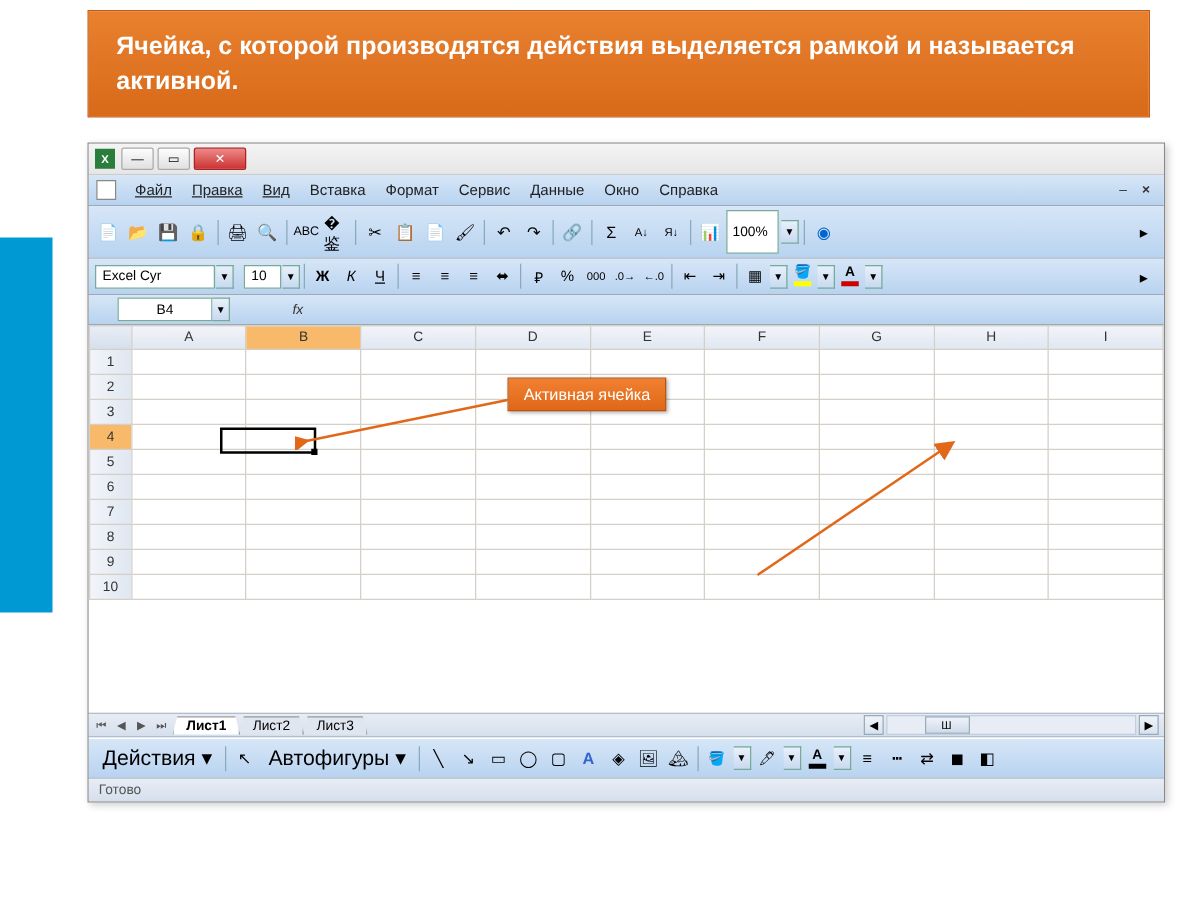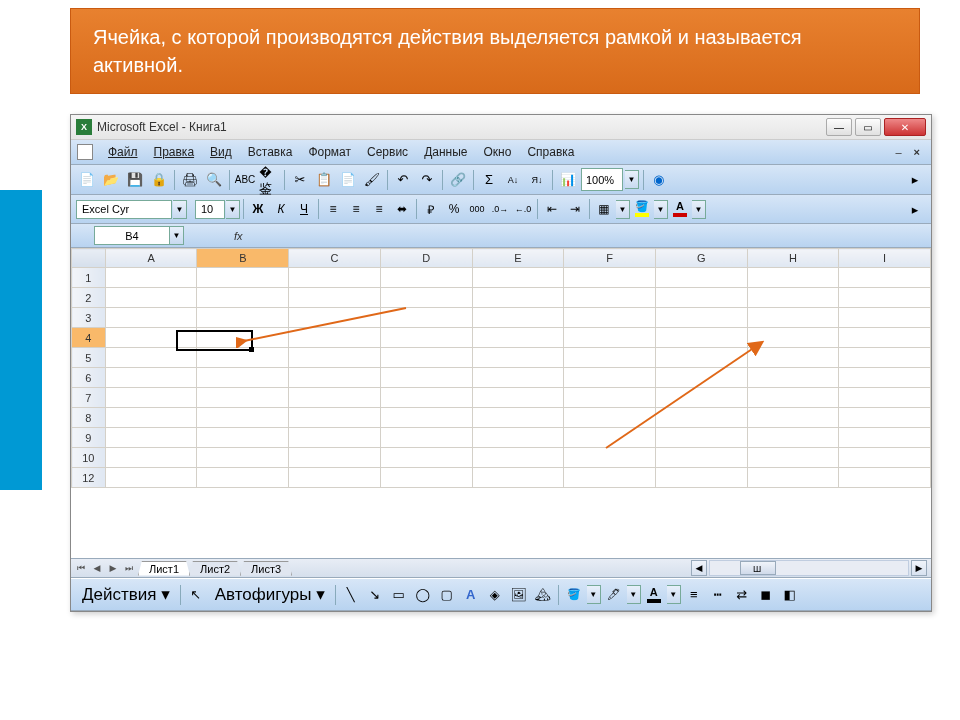--- a/index.html
+++ b/index.html
@@ -1,18 +1,18 @@
 <!DOCTYPE html>
 <html><head>
 <meta charset="utf-8">
 <style>
 * { box-sizing: border-box; margin: 0; padding: 0; }
 body { font-family: Tahoma, Arial, sans-serif; font-size: 11px; background: #fff; width: 960px; height: 720px; overflow: hidden; position: relative; }
 
-.slide-header { background: linear-gradient(#e8812f, #d86a1a); color: #fff; padding: 14px 22px; margin: 8px 40px 0 70px; font-size: 20px; line-height: 1.4; border: 1px solid #c95a10; }
+.slide-header { background: linear-gradient(#e8812f, #d86a1a); color: #fff; padding: 14px 22px; margin: 8px 40px 0 70px; font-size: 20px; line-height: 1.4; border: 1px solid #c95a10; font-weight: bold; }
 
 .blue-sidebar { position: absolute; left: 0; top: 190px; width: 42px; height: 300px; background: #0099d4; }
 
 .excel-window { position: absolute; left: 70px; top: 114px; width: 862px; border: 1px solid #888; background: #fff; box-shadow: 2px 2px 6px rgba(0,0,0,0.2); }
 
 .titlebar { background: linear-gradient(#f4f4f4, #e6e6e6); display: flex; align-items: center; padding: 3px 5px; border-bottom: 1px solid #ccc; }
 .titlebar .excel-icon { width: 16px; height: 16px; background: #2a7d3a; color: #fff; font-size: 9px; font-weight: bold; display: flex; align-items: center; justify-content: center; margin-right: 5px; }
 .titlebar .title-text { flex: 1; color: #333; font-size: 12px; }
 .winbtns { display: flex; gap: 3px; }
 .winbtn { width: 26px; height: 18px; border: 1px solid #aaa; background: linear-gradient(#fdfdfd,#e0e0e0); border-radius: 2px; display: flex; align-items: center; justify-content: center; font-size: 10px; cursor: pointer; }
@@ -22,21 +22,21 @@
 .doc-icon { width: 16px; height: 16px; background: #fff; border: 1px solid #888; margin-right: 6px; display: inline-block; }
 .menu-item { padding: 2px 7px; color: #222; cursor: pointer; font-size: 12px; }
 .menu-item u { text-decoration: underline; }
 .menubar .spacer { flex: 1; }
 .menu-dash { padding: 2px 5px; color: #333; }
 .menu-x { padding: 2px 5px; color: #333; font-weight: bold; cursor: pointer; }
 
 .toolbar { background: linear-gradient(#d7e6f7,#b8d3f0); padding: 3px 5px; display: flex; align-items: center; gap: 2px; border-bottom: 1px solid #9ab; flex-wrap: nowrap; }
 .tbtn { width: 22px; height: 22px; border: 1px solid transparent; display: flex; align-items: center; justify-content: center; cursor: pointer; font-size: 13px; border-radius: 2px; }
 .tsep { width: 1px; height: 20px; background: #8ab; margin: 0 2px; }
-.zoom-box { background: #fff; border: 1px solid #7a9; padding: 1px 4px; font-size: 11px; height: 23px; display: flex; align-items: center; min-width: 42px; }
+.zoom-box { background: #fff; border: 1px solid #7a9; padding: 1px 4px; font-size: 11px; height: 35px; display: flex; align-items: center; min-width: 42px; }
 .dropdown-arrow { width: 14px; height: 19px; background: linear-gradient(#e8f0fa,#c8daf0); border: 1px solid #7a9; border-left: none; display: flex; align-items: center; justify-content: center; font-size: 8px; cursor: pointer; }
 
 .format-bar { background: linear-gradient(#d7e6f7,#b8d3f0); padding: 3px 5px; display: flex; align-items: center; gap: 1px; border-bottom: 1px solid #9ab; }
 .font-box { background: #fff; border: 1px solid #7a9; padding: 2px 5px; font-size: 11px; height: 19px; display: flex; align-items: center; min-width: 96px; }
 .size-box { background: #fff; border: 1px solid #7a9; padding: 2px 5px; font-size: 11px; height: 19px; display: flex; align-items: center; min-width: 30px; }
 .fbtn { width: 22px; height: 22px; display: flex; align-items: center; justify-content: center; cursor: pointer; font-size: 12px; border: 1px solid transparent; }
 .fbtn.bold { font-weight: bold; }
 .fbtn.italic { font-style: italic; }
 .fbtn.underline { text-decoration: underline; }
 .color-btn { width: 22px; height: 22px; display: flex; flex-direction: column; align-items: center; justify-content: center; cursor: pointer; position: relative; }
@@ -61,21 +61,21 @@
 .active-cell { position: absolute; border: 2px solid #000; pointer-events: none; }
 .active-cell .handle { position: absolute; right: -3px; bottom: -3px; width: 5px; height: 5px; background: #000; }
 
 .callout { position: absolute; background: linear-gradient(#f08030,#e06818); color: #fff; padding: 5px 12px; border: 1px solid #b85510; font-size: 13px; box-shadow: 1px 1px 3px rgba(0,0,0,0.3); }
 .arrow-line { position: absolute; pointer-events: none; }
 
 .tabs-row { background: linear-gradient(#e8edf5,#d5dfec); padding: 0; display: flex; align-items: center; border-top: 1px solid #9ab; border-bottom: 1px solid #9ab; height: 20px; }
 .tab-nav { display: flex; padding: 0 2px; }
 .tab-nav-btn { width: 16px; height: 16px; display: flex; align-items: center; justify-content: center; font-size: 9px; cursor: pointer; color: #555; }
 .sheet-tab { padding: 1px 10px; background: #fff; border: 1px solid #999; border-bottom: none; margin-left: -1px; font-size: 11px; cursor: pointer; clip-path: polygon(4px 0, calc(100% - 4px) 0, 100% 100%, 0 100%); }
-.sheet-tab.active { font-weight: normal; background: #fff; }
+.sheet-tab.active { font-weight: bold; background: #fff; }
 .sheet-tab.inactive { background: #e0e6f0; }
 .tabs-scroll { flex: 1; display: flex; justify-content: flex-end; align-items: center; padding: 0 4px; }
 .hscroll { display: flex; align-items: center; gap: 2px; }
 .hscroll .sb-btn { width: 16px; height: 16px; background: linear-gradient(#f0f4fa,#d8e2f0); border: 1px solid #9ab; font-size: 9px; display: flex; align-items: center; justify-content: center; cursor: pointer; }
 .hscroll .sb-track { width: 200px; height: 16px; background: #e8ecf4; border: 1px solid #c0cde0; position: relative; }
 .hscroll .sb-thumb { position: absolute; left: 30px; top: 0; width: 36px; height: 14px; background: linear-gradient(#f0f4fa,#d0daea); border: 1px solid #9ab; }
 
 .draw-toolbar { background: linear-gradient(#d7e6f7,#b8d3f0); padding: 3px 5px; display: flex; align-items: center; gap: 2px; border-top: 1px solid #fff; border-bottom: 1px solid #9ab; }
 .draw-label { padding: 2px 6px; font-size: 17px; cursor: pointer; }
 
@@ -86,21 +86,20 @@
 </head>
 <body>
 
 <div class="slide-header">Ячейка, с которой производятся действия выделяется рамкой и называется активной.</div>
 <div class="blue-sidebar"></div>
 
 <div class="excel-window">
 
   <div class="titlebar">
     <div class="excel-icon">X</div>
-    <div class="title-text">Microsoft Excel - Книга1</div>
     <div class="winbtns">
       <div class="winbtn">—</div>
       <div class="winbtn">▭</div>
       <div class="winbtn close">✕</div>
     </div>
   </div>
 
   <div class="menubar">
     <span class="doc-icon"></span>
     <span class="menu-item"><u>Файл</u></span>
@@ -327,39 +326,28 @@
             <td></td>
             <td></td>
             <td></td>
             <td></td>
             <td></td>
             <td></td>
             <td></td>
             <td></td>
             <td></td>
           </tr>
-      <tr>
-            <th class="rowhdr">12</th>
-            <td></td>
-            <td></td>
-            <td></td>
-            <td></td>
-            <td></td>
-            <td></td>
-            <td></td>
-            <td></td>
-            <td></td>
-          </tr>
     </tbody>
       </table>
 
     <div class="active-cell" style="left:105px; top:82px; width:77px; height:21px;">
       <div class="handle"></div>
     </div>
 
+    <div class="callout" style="left:335px; top:42px;">Активная ячейка</div>
     <svg class="arrow-line" style="left:165px; top:55px; width:175px; height:45px;">
       <defs>
           <marker id="ah1" markerWidth="8" markerHeight="8" refX="2" refY="4" orient="auto">
             <path d="M8,0 L0,4 L8,8 Z" fill="#e06818"></path>
           </marker>
         </defs>
       <line x1="170" y1="5" x2="8" y2="38" stroke="#e06818" stroke-width="2" marker-end="url(#ah1)"></line>
     </svg>
 
     <svg class="arrow-line" style="left:530px; top:90px; width:170px; height:115px;">
@@ -422,14 +410,17 @@
         <span class="bar" style="background:#000;"></span>
       </div>
     <div class="dropdown-arrow">▼</div>
     <div class="tbtn">≡</div>
     <div class="tbtn">┅</div>
     <div class="tbtn">⇄</div>
     <div class="tbtn">◼</div>
     <div class="tbtn">◧</div>
   </div>
 
+  <div class="statusbar">
+    <span>Готово</span>
+  </div>
 
 </div>
 
 </body></html>

